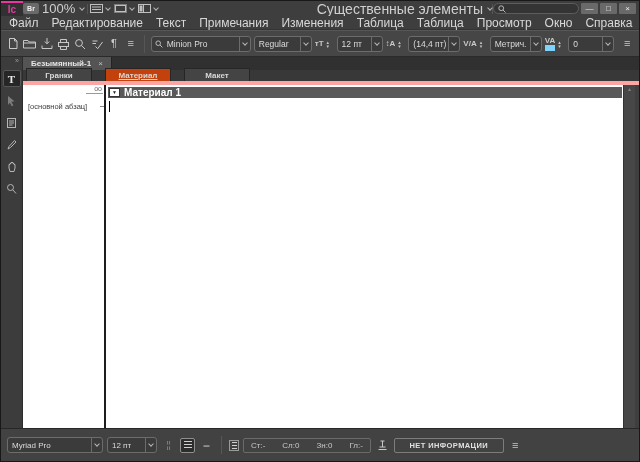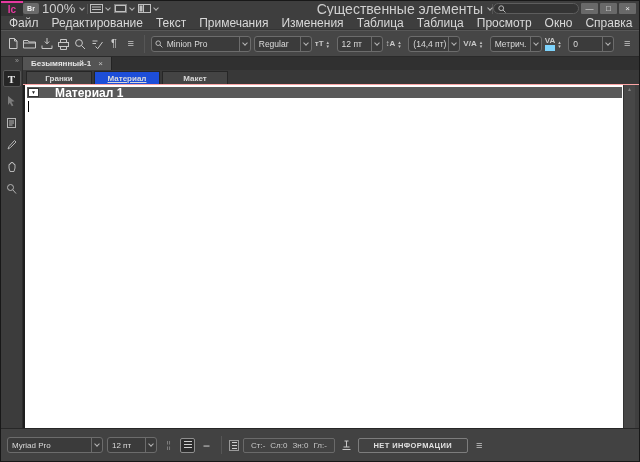--- a/index.html
+++ b/index.html
@@ -36,49 +36,49 @@
   .dd .dd-label{flex:1;padding:0 4px;white-space:nowrap;overflow:hidden;}
   .dd .dd-chev{width:11px;align-self:stretch;border-left:1px solid #6c6c6c;display:flex;align-items:center;justify-content:center;}
   .stepper{display:flex;flex-direction:column;justify-content:center;font-size:5px;line-height:4px;color:#c4c4c4;width:7px;flex:none;}
   .ctl-icon{font-size:8px;color:#c9c9c9;font-weight:bold;flex:none;white-space:nowrap;}
   .track-glyph{border-bottom:6px solid #7dd3fc;}
   
   .doctabs{position:absolute;top:56px;left:22px;right:0;height:13px;background:#303030;display:flex;align-items:stretch;}
   .doctab{background:#545454;color:#e6e6e6;font-size:8px;font-weight:bold;display:flex;align-items:center;gap:7px;padding:0 8px;border-right:1px solid #232323;}
   .doctab .close-x{font-weight:normal;color:#c2c2c2;font-size:8px;}
   
-  .viewtabs{position:absolute;top:69px;left:22px;right:0;height:15px;background:#383838;display:flex;align-items:flex-end;padding-left:3px;gap:2px;border-bottom:1px solid #fca5a5;}
+  .viewtabs{position:absolute;top:69px;left:22px;right:0;height:15px;background:#383838;display:flex;align-items:flex-end;padding-left:3px;gap:13px;border-bottom:4px solid #fca5a5;}
   .viewtab{height:13px;min-width:66px;background:#444;border:1px solid #262626;border-bottom:none;color:#d9d9d9;font-size:8px;font-weight:bold;display:flex;align-items:center;justify-content:center;padding:0 10px;}
-  .viewtab.active{background:#1d4ed8;text-decoration:underline;}
+  .viewtab.active{background:#c2410c;text-decoration:underline;}
   
   .leftpanel{position:absolute;top:56px;left:0;width:22px;bottom:26px;background:#3c3c3c;border-right:1px solid #2c2c2c;display:flex;flex-direction:column;align-items:center;}
   .panel-collapse{font-size:7px;color:#9a9a9a;height:8px;line-height:8px;align-self:flex-end;padding-right:3px;}
   .tool{width:18px;height:17px;display:flex;align-items:center;justify-content:center;color:#b5b5b5;margin-top:5px;}
   .tool.selected{background:#262626;border:1px solid #565656;border-radius:2px;color:#e8e8e8;}
   .tool-T{font-size:11px;font-weight:bold;font-family:"Liberation Serif",serif;}
   
   .content{position:absolute;top:84px;left:22px;right:4px;bottom:26px;background:#fff;display:flex;}
   .stylecol{width:81px;position:relative;background:#fff;}
   .depth-marker{position:absolute;top:0;right:1px;font-size:7px;color:#666;border-bottom:1px solid #9a9a9a;padding:0 1px 0 8px;line-height:8px;}
   .para-style{position:absolute;top:17px;left:5px;font-size:7.5px;color:#3c3c3c;white-space:nowrap;}
   .ruler-tick{position:absolute;top:21px;right:0;width:4px;height:1px;background:#8a8a8a;}
   .galley-divider{width:2px;background:#1e1e1e;}
   .storycol{flex:1;position:relative;background:#fff;}
   .storyhead{position:absolute;top:2px;left:2px;right:1px;height:11px;background:#595959;display:flex;align-items:center;gap:4px;padding:0 1px;}
   .collapse-box{width:11px;height:9px;background:#fff;border:1px solid #333;display:flex;align-items:center;justify-content:center;font-size:5px;line-height:5px;color:#222;}
-  .storytitle{color:#fff;font-size:12px;font-weight:bold;margin-left:12px;}
+  .storytitle{color:#fff;font-size:10px;font-weight:bold;}
   .text-cursor{position:absolute;top:16px;left:3px;width:1px;height:11px;background:#000;}
   .scrollbar{width:12px;background:#474747;border-left:1px solid #333;display:flex;flex-direction:column;justify-content:space-between;align-items:center;padding:1px 0;}
   .scroll-arrow{font-size:6px;color:#7e7e7e;line-height:6px;}
   
   .statusbar{position:absolute;left:0;right:0;bottom:0;height:26px;background:#424242;border-top:1px solid #272727;display:flex;align-items:center;padding:16px 6px;gap:4px;font-size:8px;}
   .sb-toggle{width:15px;height:15px;display:flex;align-items:center;justify-content:center;color:#8f8f8f;font-size:9px;}
   .sb-toggle.active{background:#2d2d2d;border:1px solid #8f8f8f;border-radius:2px;}
   .lines-glyph{width:8px;height:9px;background:repeating-linear-gradient(#cfcfcf 0 1px, transparent 1px 3px);}
-  .countbox{height:15px;border:1px solid #6a6a6a;border-radius:2px;display:flex;align-items:center;gap:5px;padding:0 7px;color:#c9c9c9;}
+  .countbox{height:15px;border:1px solid #6a6a6a;border-radius:2px;display:flex;align-items:center;gap:17px;padding:0 7px;color:#c9c9c9;}
   .pagebox{width:10px;height:11px;border:1px solid #9a9a9a;display:flex;align-items:center;justify-content:center;}
   .pagebox .lines-glyph{width:5px;height:7px;}
   .infobtn{height:15px;width:110px;border:1px solid #7d7d7d;border-radius:2px;display:flex;align-items:center;justify-content:center;font-size:7.5px;font-weight:bold;letter-spacing:.4px;color:#e0e0e0;}
   .dim{color:#8f8f8f;}
 </style>
 </head>
 <body>
 
 <div class="window">
 
@@ -319,20 +319,25 @@
     </div>
     <div class="tool">
       <svg width="11" height="12" viewBox="0 0 11 12">
           <circle cx="4.5" cy="4.5" r="3" fill="none" stroke="#b5b5b5"></circle>
           <line x1="6.8" y1="6.8" x2="10" y2="10.5" stroke="#b5b5b5"></line>
         </svg>
     </div>
   </div>
 
   <div class="content">
+    <div class="stylecol">
+      <span class="depth-marker">оо</span>
+      <span class="ruler-tick"></span>
+      <span class="para-style">[основной абзац]</span>
+    </div>
     <div class="galley-divider"></div>
     <div class="storycol">
       <div class="storyhead">
         <span class="collapse-box">
             <span>▼</span>
           </span>
         <span class="storytitle">Материал 1</span>
       </div>
       <div class="text-cursor"></div>
     </div>

